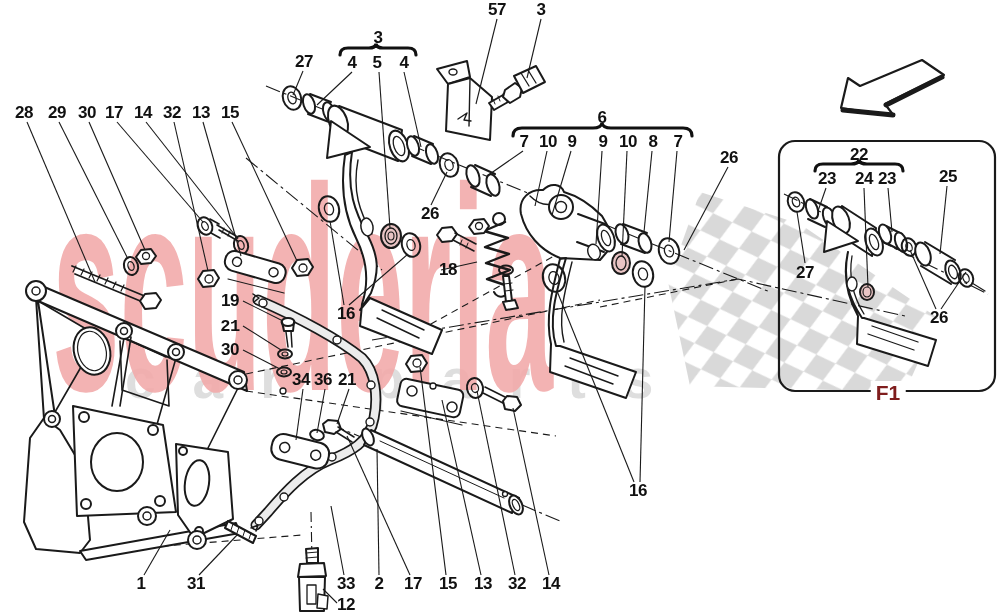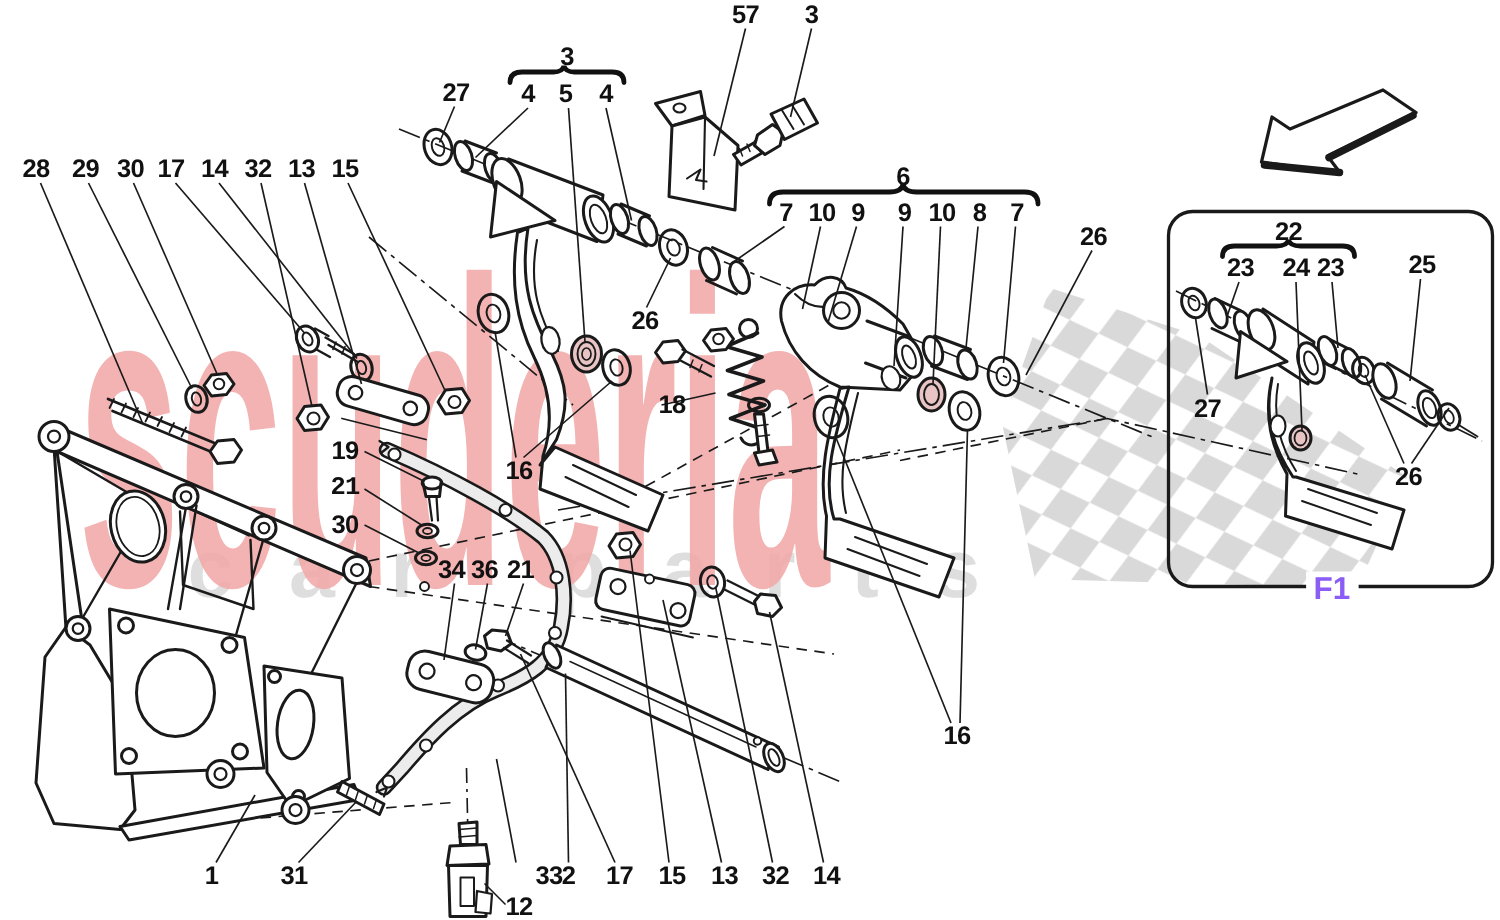--- a/index.html
+++ b/index.html
@@ -3,21 +3,21 @@
 <meta charset="utf-8">
 <style>
   html,body{margin:0;padding:0;background:#fff;}
   #stage{position:relative;width:1000px;height:613px;background:#fff;overflow:hidden;
          font-family:"Liberation Sans","DejaVu Sans",sans-serif;}
   #drawing{position:absolute;left:0;top:0;}
   #labels{position:absolute;left:0;top:0;width:100%;height:100%;pointer-events:none;}
   .callout{position:absolute;transform:translate(-50%,-50%);font-weight:bold;
            font-size:17px;color:#111;letter-spacing:-0.5px;white-space:nowrap;}
   .inset-title{position:absolute;transform:translate(-50%,-50%);font-weight:bold;
-           font-size:21px;color:#8b5cf6;background:#fff;padding:0 5px;}
+           font-size:21px;color:#7f1d1d;background:#fff;padding:0 5px;}
 </style>
 </head>
 <body>
 
 <div id="stage">
 
 <svg id="drawing" width="1000" height="613" viewBox="0 0 1000 613" xmlns="http://www.w3.org/2000/svg">
 
   <defs>
     <pattern id="chk" width="33" height="27" patternUnits="userSpaceOnUse" patternTransform="rotate(-14 700 200)">
@@ -418,21 +418,21 @@
       <div class="callout" style="left: 230px; top: 301px;">19</div>
       <div class="callout" style="left: 230px; top: 326px; font-family: Liberation Mono, monospace;">21</div>
       <div class="callout" style="left: 230px; top: 350px;">30</div>
       <div class="callout" style="left: 346px; top: 314px;">16</div>
       <div class="callout" style="left: 638px; top: 491px;">16</div>
       <div class="callout" style="left: 301px; top: 380px;">34</div>
       <div class="callout" style="left: 323px; top: 380px;">36</div>
       <div class="callout" style="left: 347px; top: 380px;">21</div>
       <div class="callout" style="left: 141px; top: 584px;">1</div>
       <div class="callout" style="left: 196px; top: 584px; text-align: center;">31</div>
-      <div class="callout" style="left: 346px; top: 584px; margin-left: 20px;">33</div>
+      <div class="callout" style="left: 346px; top: 584px;">33</div>
       <div class="callout" style="left: 379px; top: 584px;">2</div>
       <div class="callout" style="left: 413px; top: 584px;">17</div>
       <div class="callout" style="left: 448px; top: 584px;">15</div>
       <div class="callout" style="left: 483px; top: 584px;">13</div>
       <div class="callout" style="left: 517px; top: 584px;">32</div>
       <div class="callout" style="left: 551px; top: 584px;">14</div>
       <div class="callout" style="left: 346px; top: 605px;">12</div>
       <div class="callout" style="left: 859px; top: 155px;">22</div>
       <div class="callout" style="left: 827px; top: 179px;">23</div>
       <div class="callout" style="left: 864px; top: 179px;">24</div>

